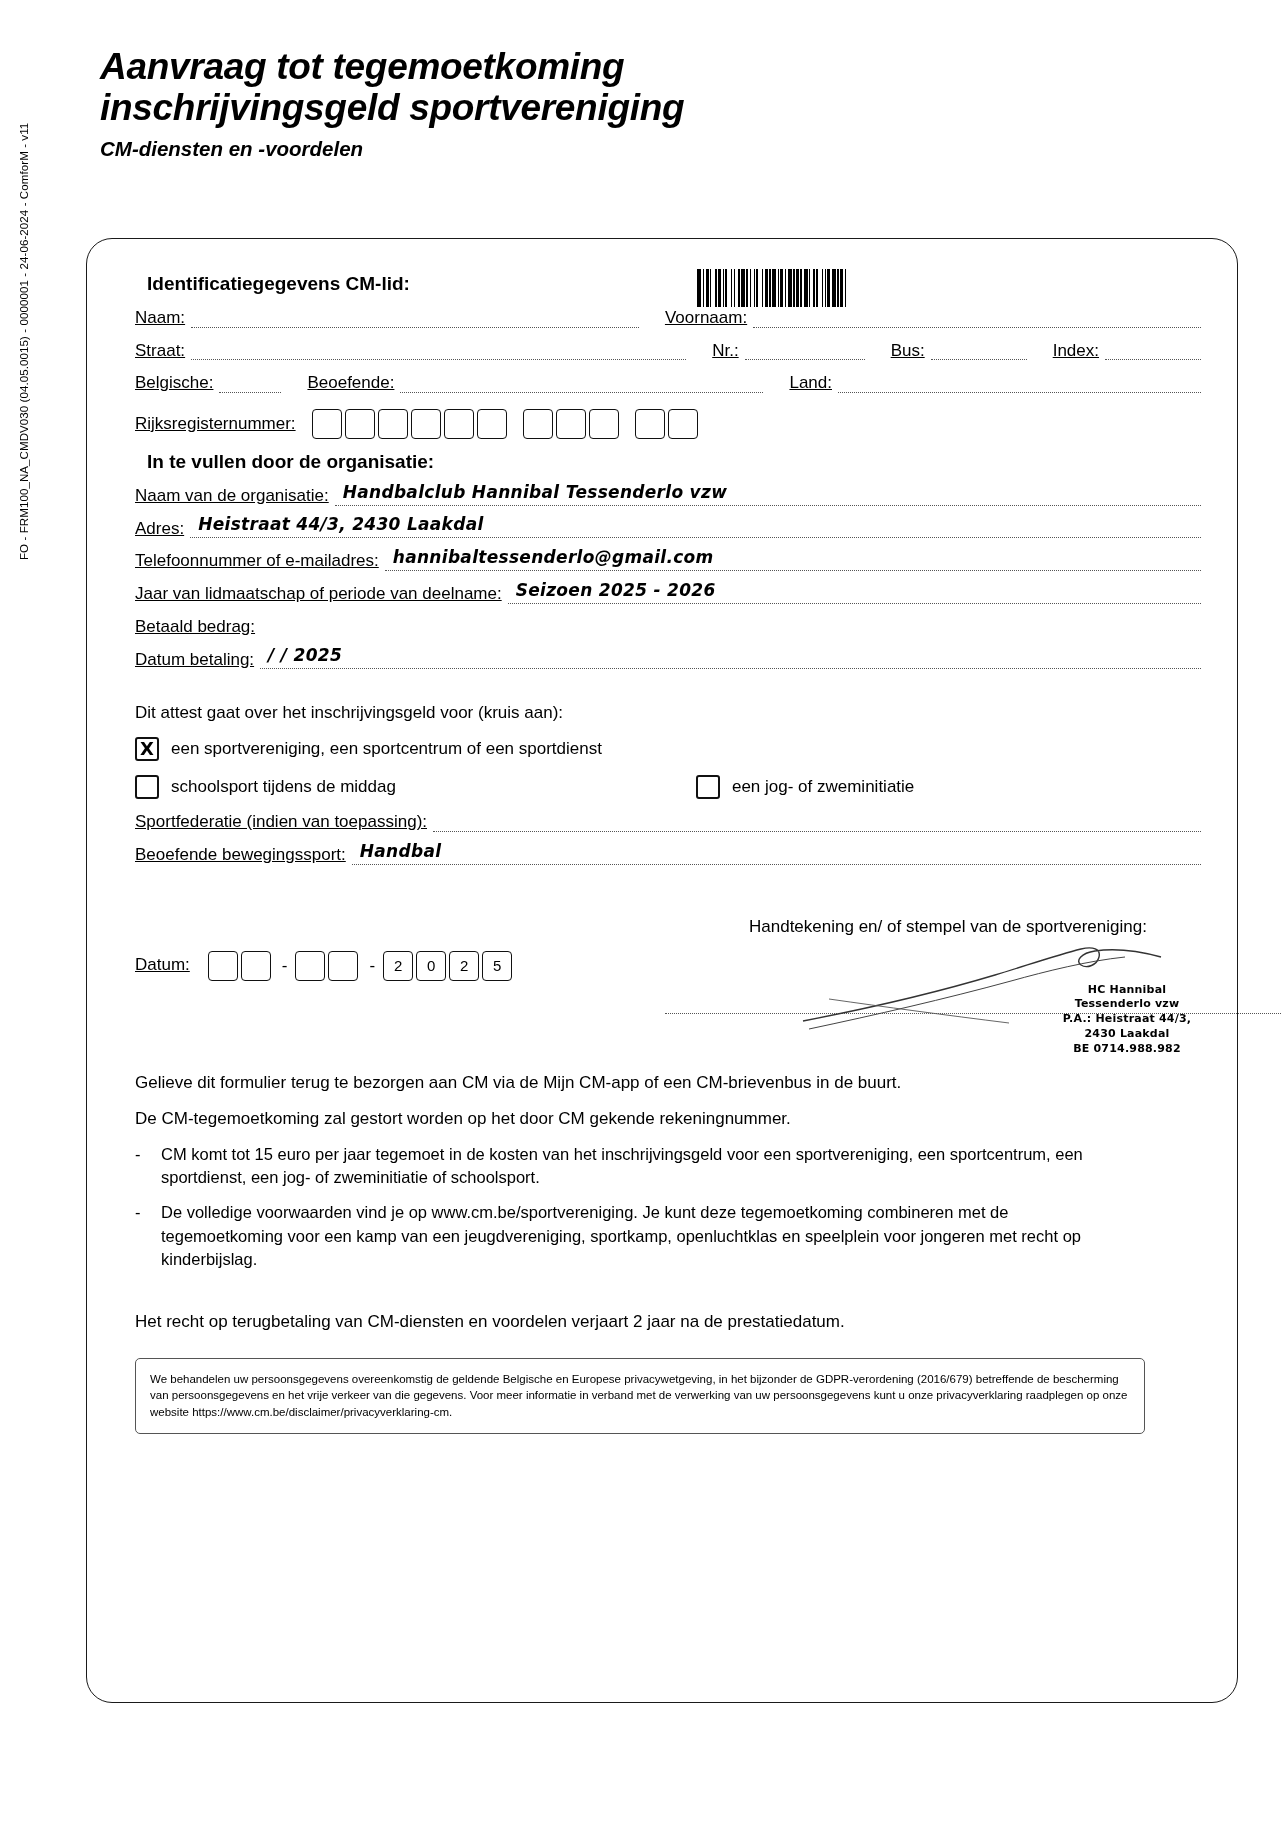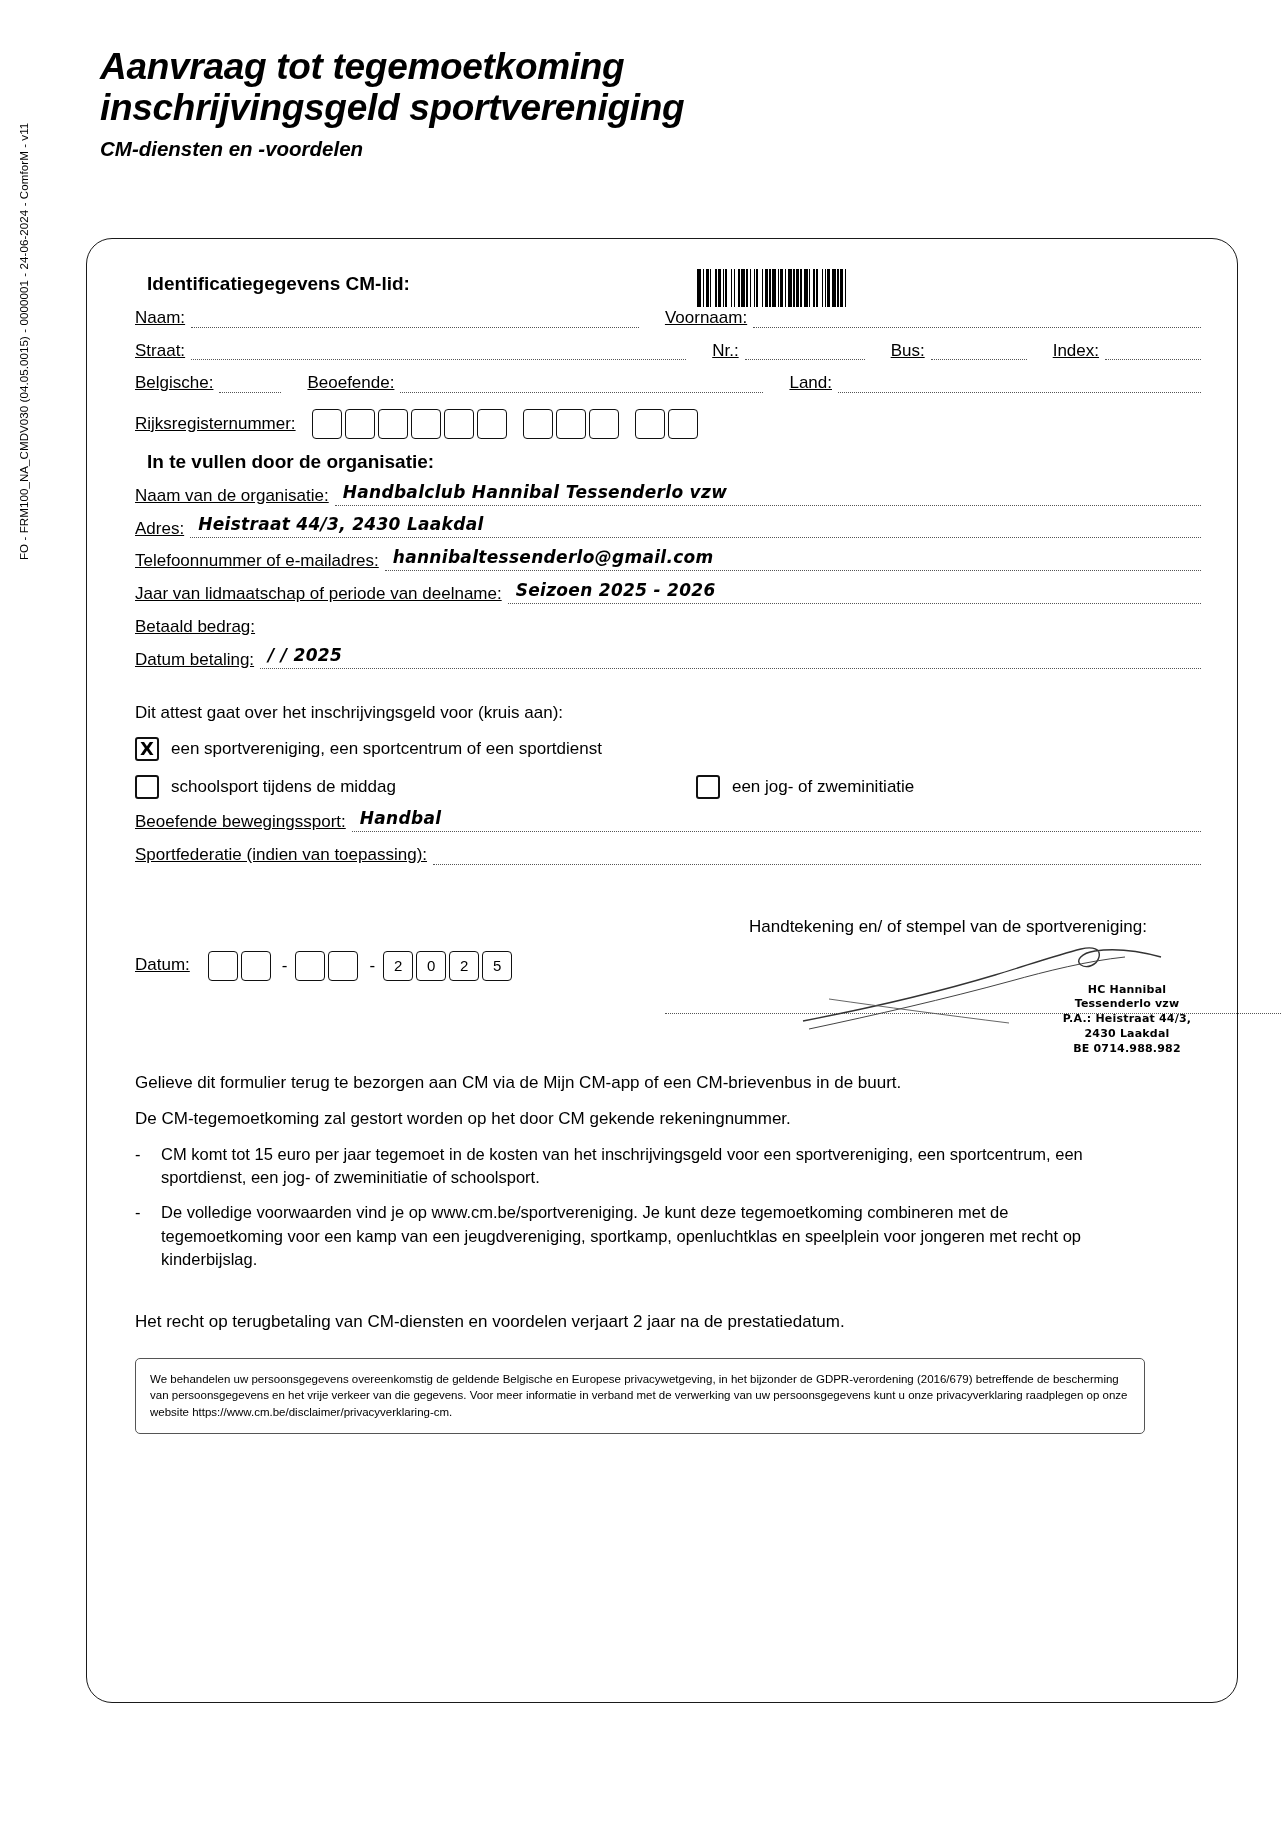--- a/index.html
+++ b/index.html
@@ -478,29 +478,29 @@
 
     <div class="cbrow split">
       <span class="cbox"></span>
       <span>schoolsport tijdens de middag</span>
       <span class="cb-spacer"></span>
       <span class="cbox"></span>
       <span>een jog- of zweminitiatie</span>
     </div>
 
     <div class="row">
+      <span class="lbl">Sportfederatie (indien van toepassing):</span>
+      <span class="dots"></span>
+    </div>
+
+    <div class="row">
       <span class="lbl">Beoefende bewegingssport:</span>
       <span class="dots">
         <span class="hand">Handbal</span>
       </span>
-    </div>
-
-    <div class="row">
-      <span class="lbl">Sportfederatie (indien van toepassing):</span>
-      <span class="dots"></span>
     </div>
 
     <div class="sign-area">
       <div class="sign-title">Handtekening en/ of stempel van de sportvereniging:</div>
 
       <div class="date-row">
         <span class="lbl">Datum:</span>
         <span class="grp">
           <span class="cell"></span>
           <span class="cell"></span>

